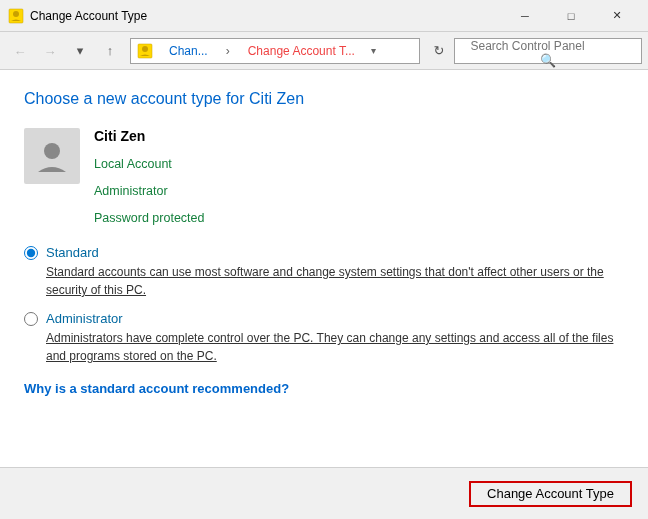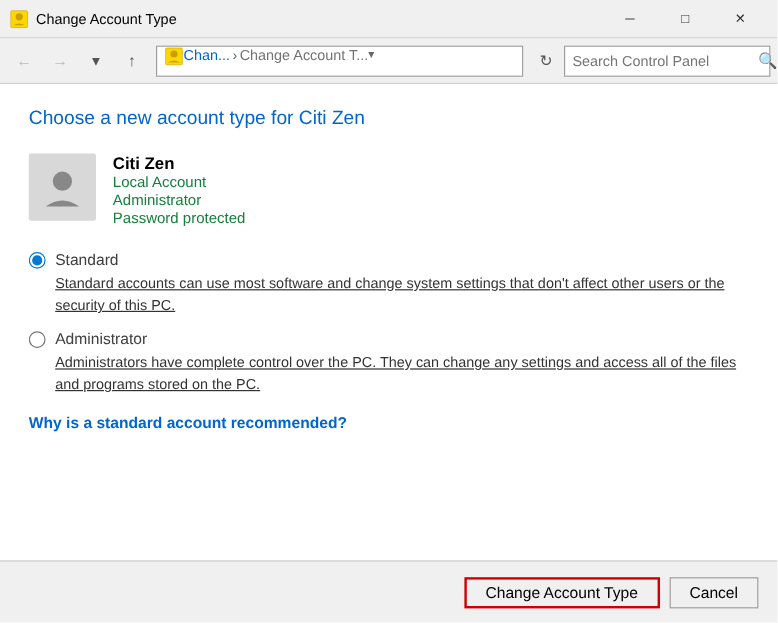--- a/index.html
+++ b/index.html
@@ -73,24 +73,25 @@
       font-size: 13px;
     }
     .nav-btn.disabled { color: #bbb; cursor: default; }
 
     .address-bar {
       flex: 1;
       height: 26px;
       border: 1px solid #a0a0a0;
       background: #fff;
       display: flex;
+      align-items: center;
       padding: 0 6px;
       margin: 0 4px;
       font-size: 12px;
-      gap: 0;
+      gap: 16px;
     }
     .address-icon {
       width: 16px;
       height: 16px;
       flex-shrink: 0;
     }
     .address-chevron {
       color: #666;
       font-size: 10px;
       cursor: pointer;
@@ -102,27 +103,28 @@
       background: transparent;
       cursor: pointer;
       display: flex;
       align-items: center;
       justify-content: center;
       font-size: 13px;
       color: #555;
     }
 
     .search-box {
-      width: 172px;
+      width: 188px;
       height: 26px;
       border: 1px solid #a0a0a0;
       display: flex;
       align-items: center;
       background: #fff;
       padding: 0 6px;
+      flex-direction: column;
     }
     .search-input {
       flex: 1;
       border: none;
       outline: none;
       font-size: 12px;
       color: #999;
       background: transparent;
     }
     .search-icon-btn {
@@ -163,21 +165,21 @@
       flex-shrink: 0;
     }
     .user-avatar svg {
       width: 36px;
       height: 36px;
       fill: #888;
     }
     .user-info {
       display: flex;
       flex-direction: column;
-      gap: 1px;
+      gap: 13px;
       justify-content: space-between;
     }
     .user-name {
       font-size: 14px;
       font-weight: 600;
       color: #000;
     }
     .user-detail {
       font-size: 12.5px;
       color: #15803d;
@@ -198,21 +200,21 @@
     }
     .option-label input[type="radio"] {
       margin: 0;
       width: 14px;
       height: 14px;
       cursor: pointer;
       accent-color: #0078d4;
     }
     .option-title {
       font-size: 13px;
-      color: #404040;
+      color: #0369a1;
       font-weight: 400;
     }
     .option-desc {
       margin-left: 22px;
       font-size: 12px;
       color: #333;
       line-height: 1.5;
       text-decoration: underline;
     }
 
@@ -285,21 +287,21 @@
   <div class="address-bar">
     <div class="address-icon">
       <svg viewBox="0 0 16 16" width="16" height="16">
         <rect x="1" y="1" width="14" height="14" rx="1" fill="#ffd700" stroke="#c8a000" stroke-width="0.5"></rect>
         <circle cx="8" cy="6" r="3" fill="#c8a000"></circle>
         <path d="M3 13 Q8 10 13 13" fill="#c8a000"></path>
       </svg>
     </div>
     <span style="color:#0066cc; cursor:pointer;">Chan...</span>
     <span style="color:#666; margin:0 2px;">›</span>
-    <span style="color:#737373;">Change Account T...</span>
+    <span style="color:#ef4444;">Change Account T...</span>
     <span class="address-chevron">▾</span>
   </div>
 
   <button class="refresh-btn">↻</button>
 
   <div class="search-box">
     <input class="search-input" type="text" placeholder="Search Control Panel" style="">
     <button class="search-icon-btn">🔍</button>
   </div>
 </div>
@@ -338,15 +340,14 @@
         <span class="option-title">Administrator</span>
       </label>
       <div class="option-desc">Administrators have complete control over the PC. They can change any settings and access all of the files and programs stored on the PC.</div>
     </div>
   </div>
 
   <a class="help-link" href="#">Why is a standard account recommended?</a>
 
   <div class="footer">
     <button class="footer-btn primary">Change Account Type</button>
-    <button class="footer-btn">Cancel</button>
   </div>
 </div>
 
 </body></html>

